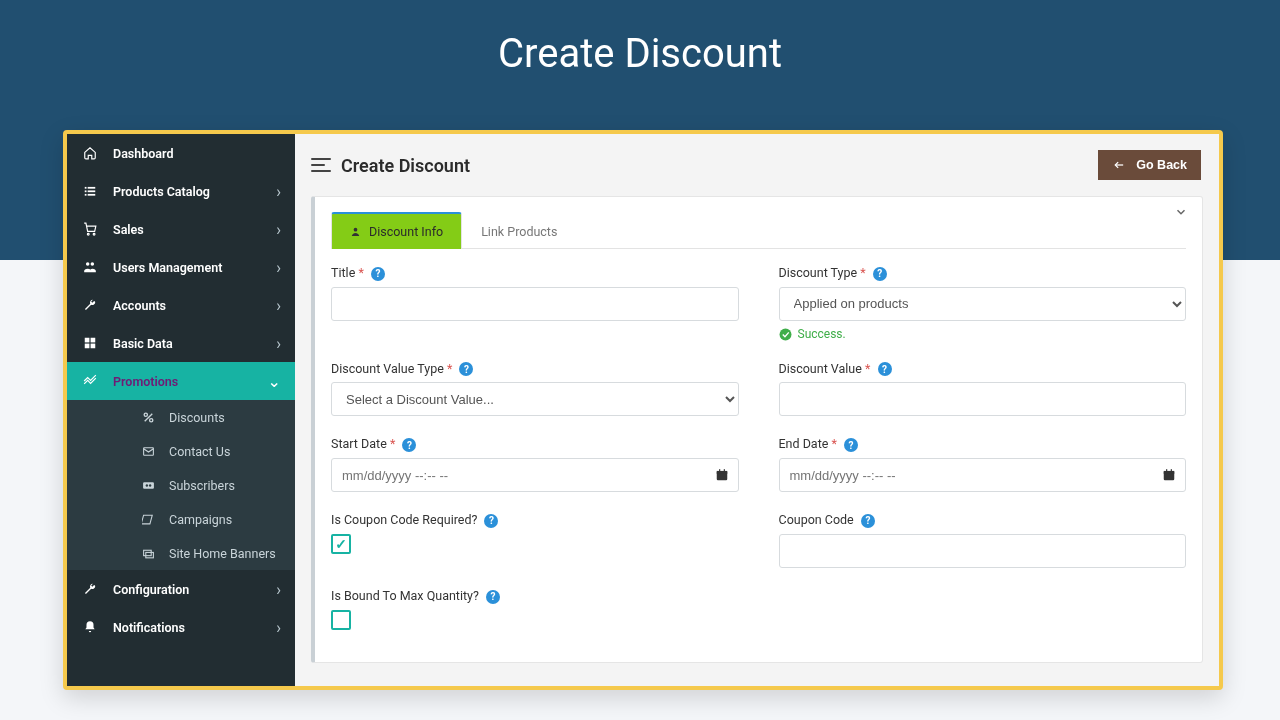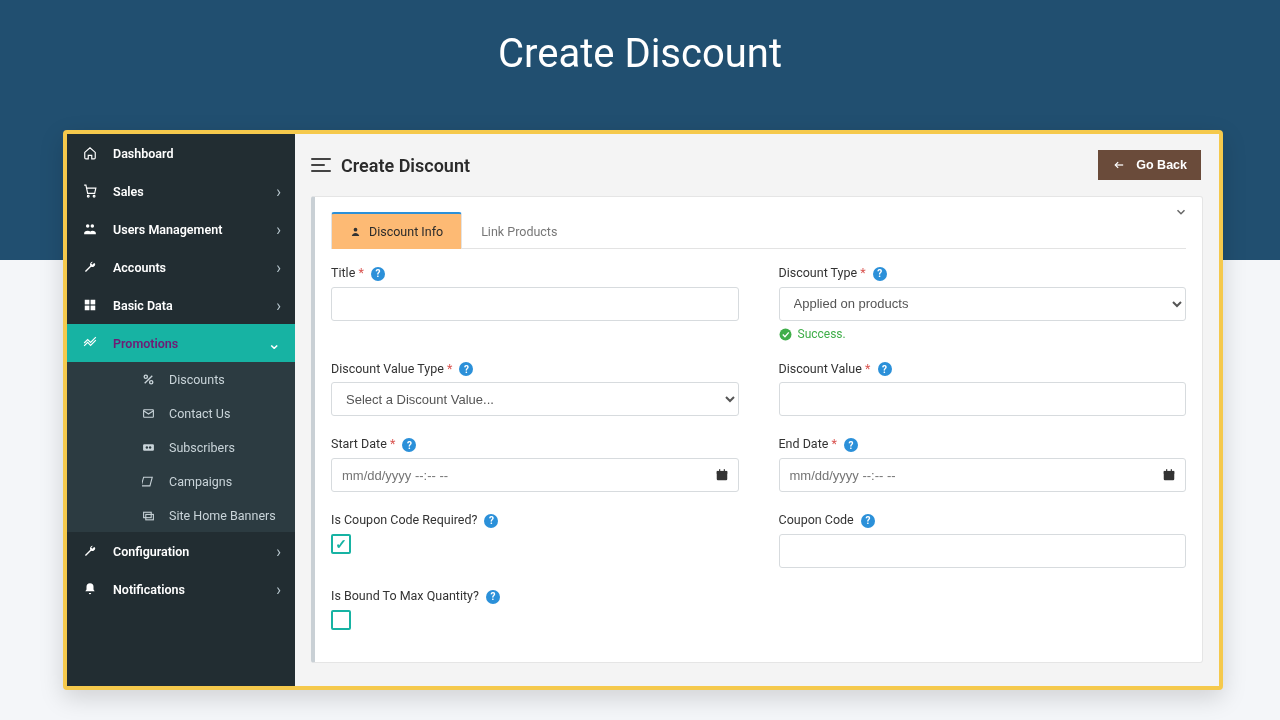--- a/index.html
+++ b/index.html
@@ -28,21 +28,21 @@
   .burger { width:20px; height:14px; display:inline-flex; flex-direction:column; justify-content:space-between; cursor:pointer; }
   .burger span { height:2px; background:#444; border-radius:1px; }
   .burger span:nth-child(2){ width:70%; }
   .page-title { font-size:18px; font-weight:600; color:#2b2b2b; }
   .btn-back { background:#6a4b3a; color:#fff; border:none; border-radius:0; padding:8px 14px; font-size:12.5px; font-weight:600; display:inline-flex; align-items:center; gap:10px; cursor:pointer; }
   .content { flex:1; padding:0 16px 16px 16px; overflow:auto; }
   .card { background:#fff; border:1px solid #e5e5e5; border-radius:3px; padding:14px 16px 28px 16px; position:relative; border-left:4px solid #c9d0d5;}
   .card-collapse { position:absolute; right:14px; top:8px; color:#666; cursor:pointer; }
   .tabs { display:flex; border-bottom:1px solid #e3e3e3; margin-bottom:16px; }
   .tab { padding:10px 18px; font-size:12.5px; color:#777; cursor:pointer; display:inline-flex; align-items:center; gap:8px; border:1px solid transparent; border-bottom:none; position:relative; top:1px; }
-  .tab.active { color:#2b2b2b; border-color:#e3e3e3; background:#fdba74; border-top:2px solid #2b90d9; border-radius:3px 3px 0 0;}
+  .tab.active { color:#2b2b2b; border-color:#e3e3e3; background:#84cc16; border-top:2px solid #2b90d9; border-radius:3px 3px 0 0;}
   .form-grid { display:grid; grid-template-columns: 1fr 1fr; column-gap:40px; row-gap:20px; }
   .field label { display:block; font-size:12.5px; color:#333; margin-bottom:6px; }
   .req { color:#d9534f; }
   .help { display:inline-flex; width:14px; height:14px; border-radius:50%; background:#2b90d9; color:#fff; font-size:10px; font-weight:700; align-items:center; justify-content:center; margin-left:4px; vertical-align:middle; cursor:help;}
   .control, select.control { width:100%; height:34px; border:1px solid #d7dbde; border-radius:3px; padding:0 10px; font-size:13px; color:#555; background:#fff; }
   select.control { appearance:auto; }
   .date-control { position:relative; }
   .date-ico { position:absolute; right:10px; top:50%; transform:translateY(-50%); color:#555; pointer-events:none; }
   .success-line { display:flex; align-items:flex-end; gap:6px; color:#3fae49; font-size:12px; margin-top:6px; }
   .chk { width:20px; height:20px; border:2px solid #17b3a3; border-radius:2px; display:inline-flex; align-items:center; justify-content:center; cursor:pointer; background:#fff;}
@@ -66,20 +66,33 @@
         <div class="sb-item">
           <span class="ico">
               <svg width="14" height="14" viewBox="0 0 24 24" fill="none" stroke="#fff" stroke-width="2">
                 <path d="M3 11l9-8 9 8v9a2 2 0 0 1-2 2h-4v-6h-6v6H5a2 2 0 0 1-2-2z"></path>
               </svg>
             </span>
           <span class="lbl">Dashboard</span>
         </div>
         <div class="sb-item has-sub">
           <span class="ico">
+              <svg width="14" height="14" viewBox="0 0 24 24" fill="#fff">
+                <rect x="3" y="5" width="3" height="3"></rect>
+                <rect x="8" y="5" width="13" height="3"></rect>
+                <rect x="3" y="11" width="3" height="3"></rect>
+                <rect x="8" y="11" width="13" height="3"></rect>
+                <rect x="3" y="17" width="3" height="3"></rect>
+                <rect x="8" y="17" width="13" height="3"></rect>
+              </svg>
+            </span>
+          <span class="lbl">Products Catalog</span>
+        </div>
+        <div class="sb-item has-sub">
+          <span class="ico">
               <svg width="14" height="14" viewBox="0 0 24 24" fill="none" stroke="#fff" stroke-width="2">
                 <circle cx="9" cy="21" r="1.5"></circle>
                 <circle cx="19" cy="21" r="1.5"></circle>
                 <path d="M2 2h3l3 14h12l2-9H6"></path>
               </svg>
             </span>
           <span class="lbl">Sales</span>
         </div>
         <div class="sb-item has-sub">
           <span class="ico">

